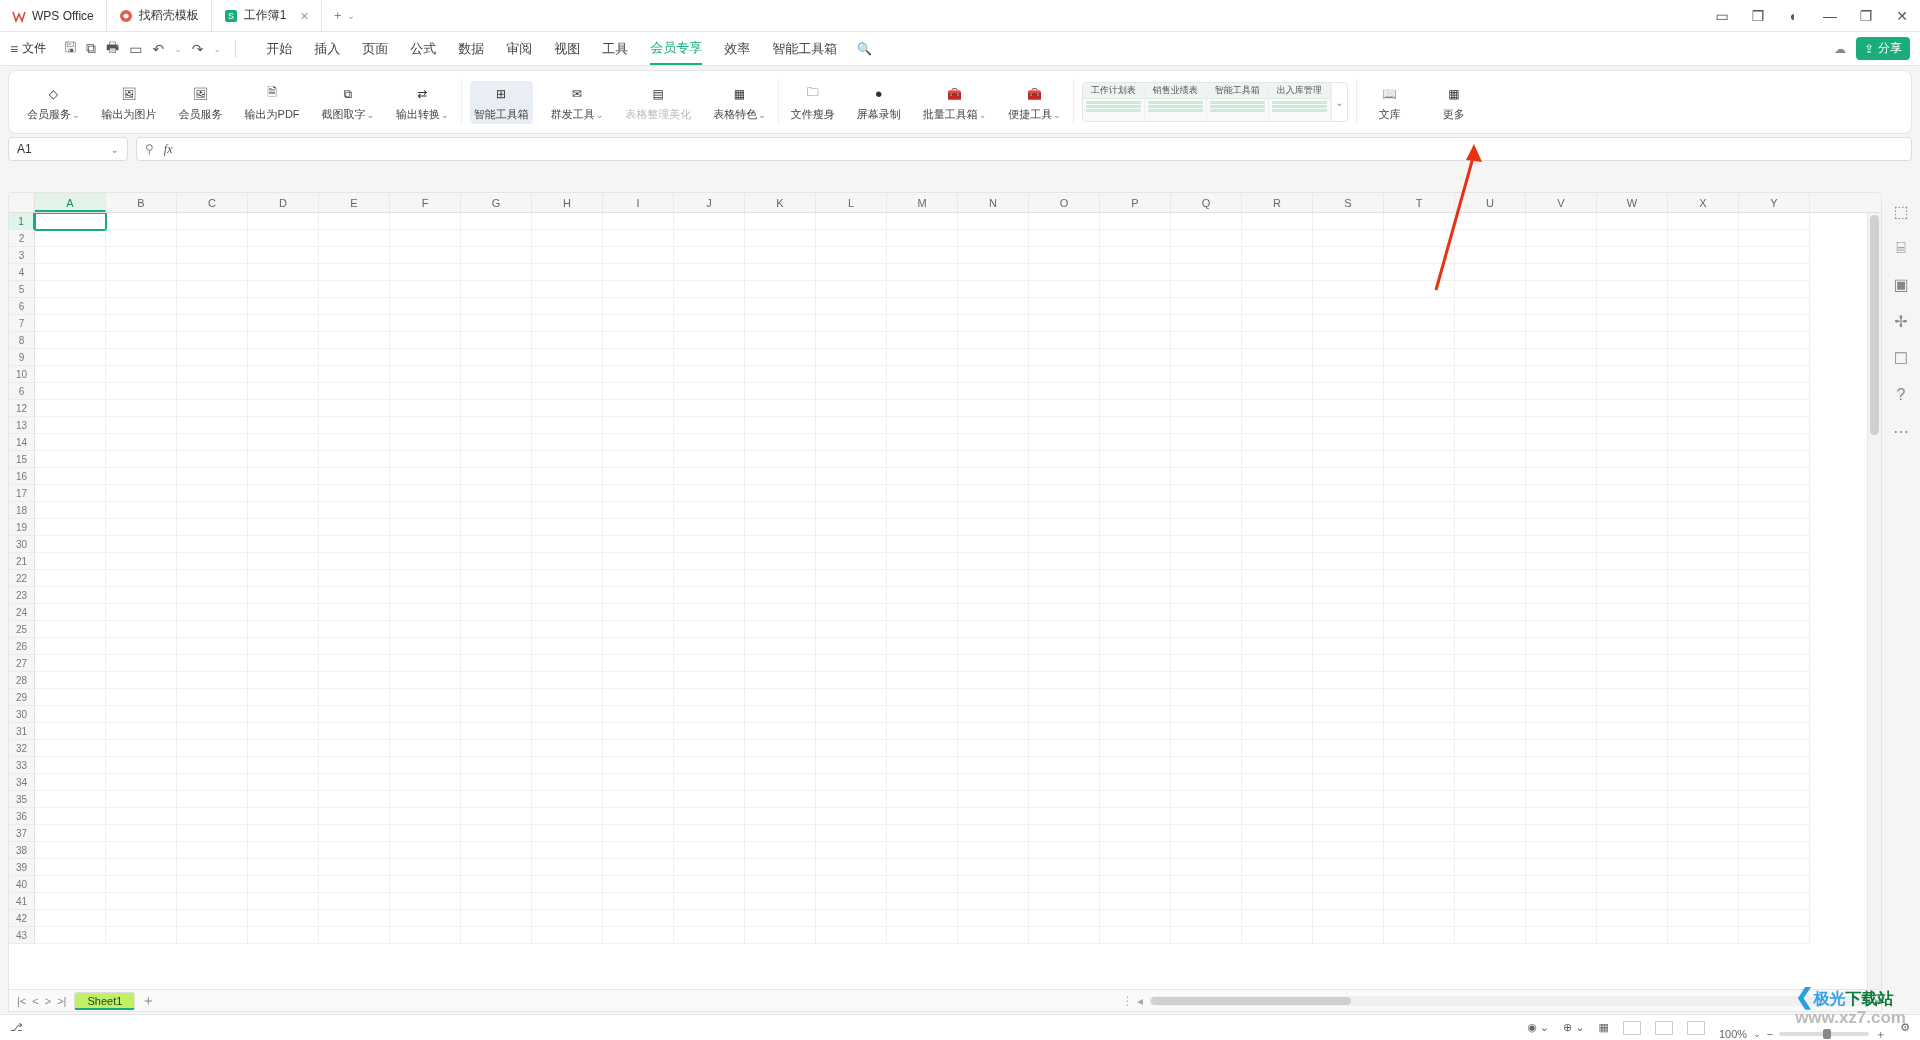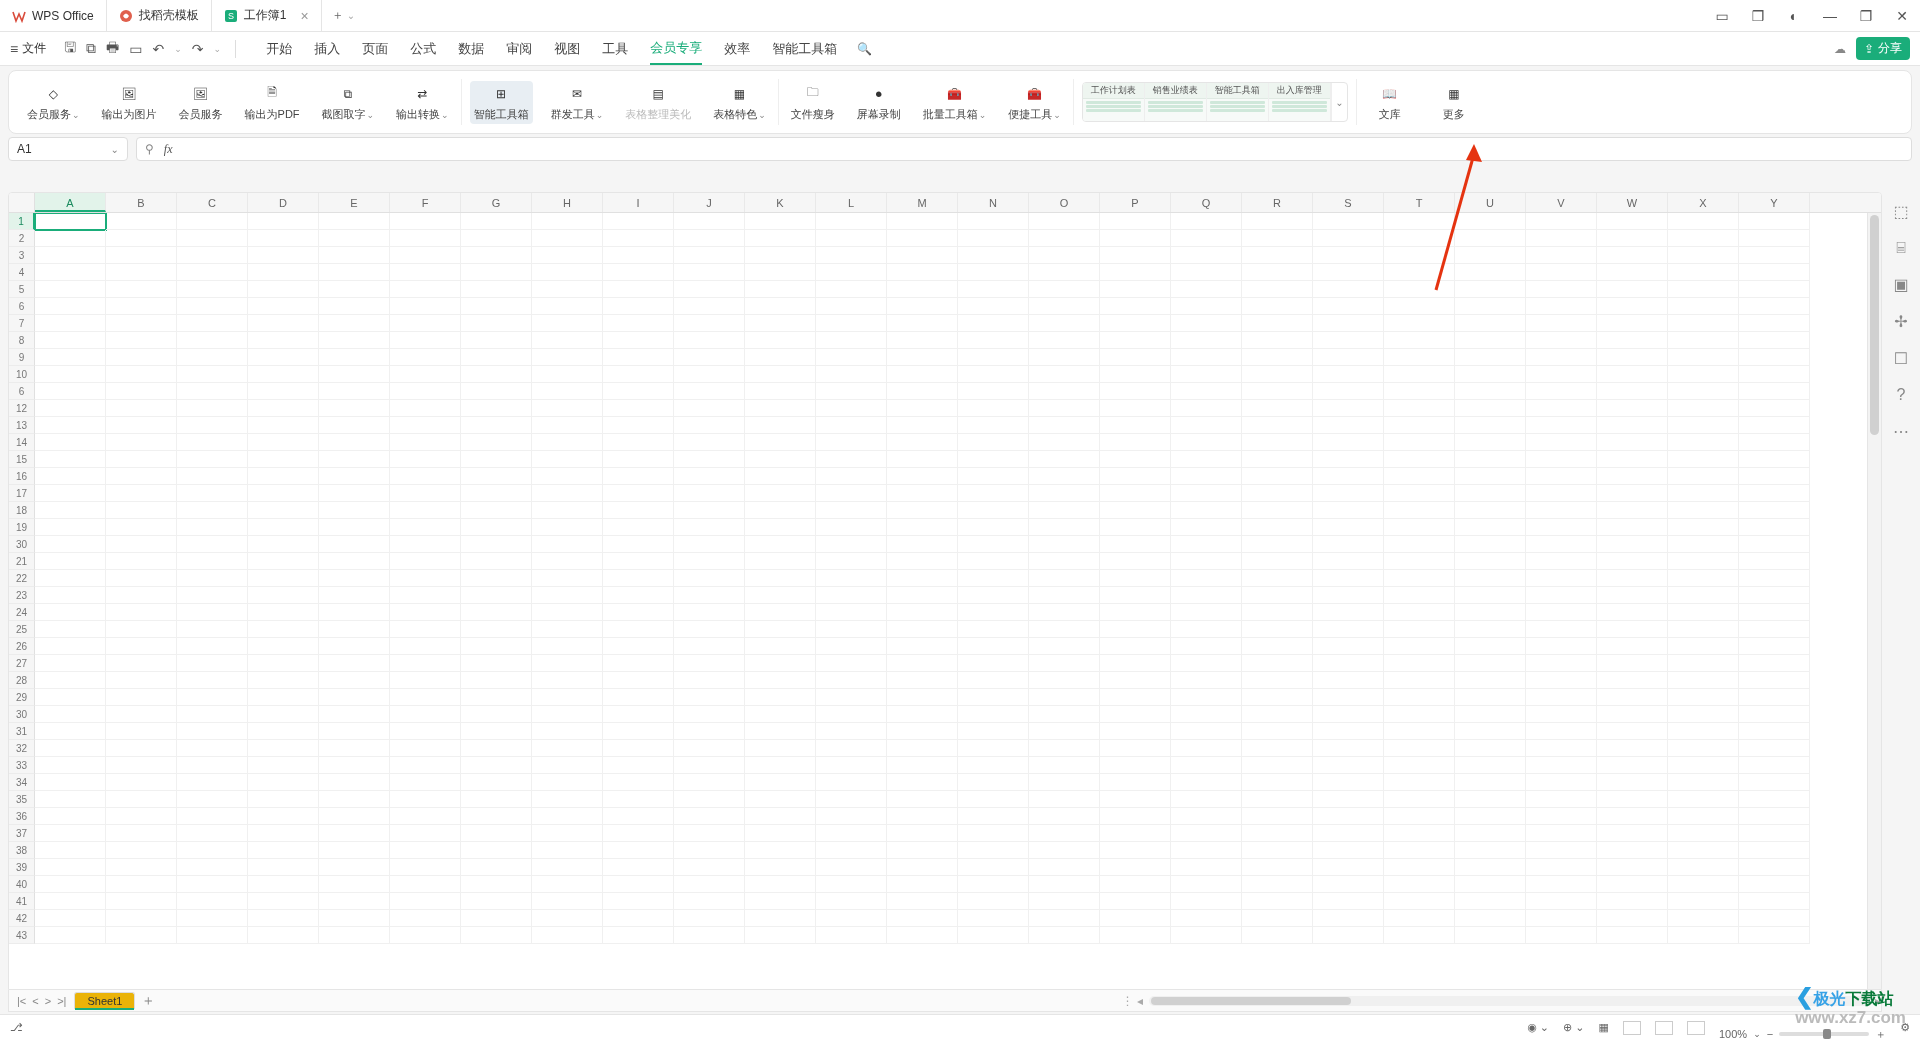--- a/index.html
+++ b/index.html
@@ -72,21 +72,21 @@
 .vscroll .thumb{position:absolute;left:2px;right:2px;top:2px;height:220px;background:#d0d0d0;border-radius:5px;}
 
 
 .rightrail{position:absolute;right:4px;top:196px;width:30px;display:flex;flex-direction:column;align-items:center;gap:18px;padding-top:6px;}
 .rightrail span{color:#888;font-size:16px;}
 
 
 .sheetbar{position:absolute;left:8px;right:38px;bottom:28px;height:22px;background:#fafafa;border:1px solid #e5e5e5;border-top:none;display:flex;align-items:center;}
 .sheetbar .nav{display:flex;gap:6px;padding:0 8px;color:#888;}
 .sheetbar .nav span{font-size:11px;}
-.sheetbar .stab{padding:2px 12px;background:#eab308;border:1px solid #ddd;border-bottom:none;border-radius:3px 3px 0 0;font-size:11px;position:relative;}
+.sheetbar .stab{padding:2px 12px;background:#bef264;border:1px solid #ddd;border-bottom:none;border-radius:3px 3px 0 0;font-size:11px;position:relative;}
 .sheetbar .stab::after{content:"";position:absolute;left:0;right:0;bottom:-1px;height:2px;background:#1aad7a;}
 .sheetbar .add{margin-left:6px;color:#888;font-size:14px;}
 .sheetbar .spacer{flex:1;}
 .sheetbar .hscroll{width:720px;height:10px;background:#f0f0f0;border-radius:5px;margin-right:6px;position:relative;}
 .sheetbar .hscroll .th{position:absolute;left:2px;top:1px;bottom:1px;width:200px;background:#d0d0d0;border-radius:4px;}
 
 
 .status{position:absolute;left:0;right:0;bottom:0;height:26px;background:#fff;border-top:1px solid #e5e5e5;display:flex;align-items:center;padding:0 10px;gap:14px;font-size:11px;color:#666;}
 .status .spacer{flex:1;}
 .status .vbtn{width:18px;height:14px;border:1px solid #ccc;display:inline-block;}

